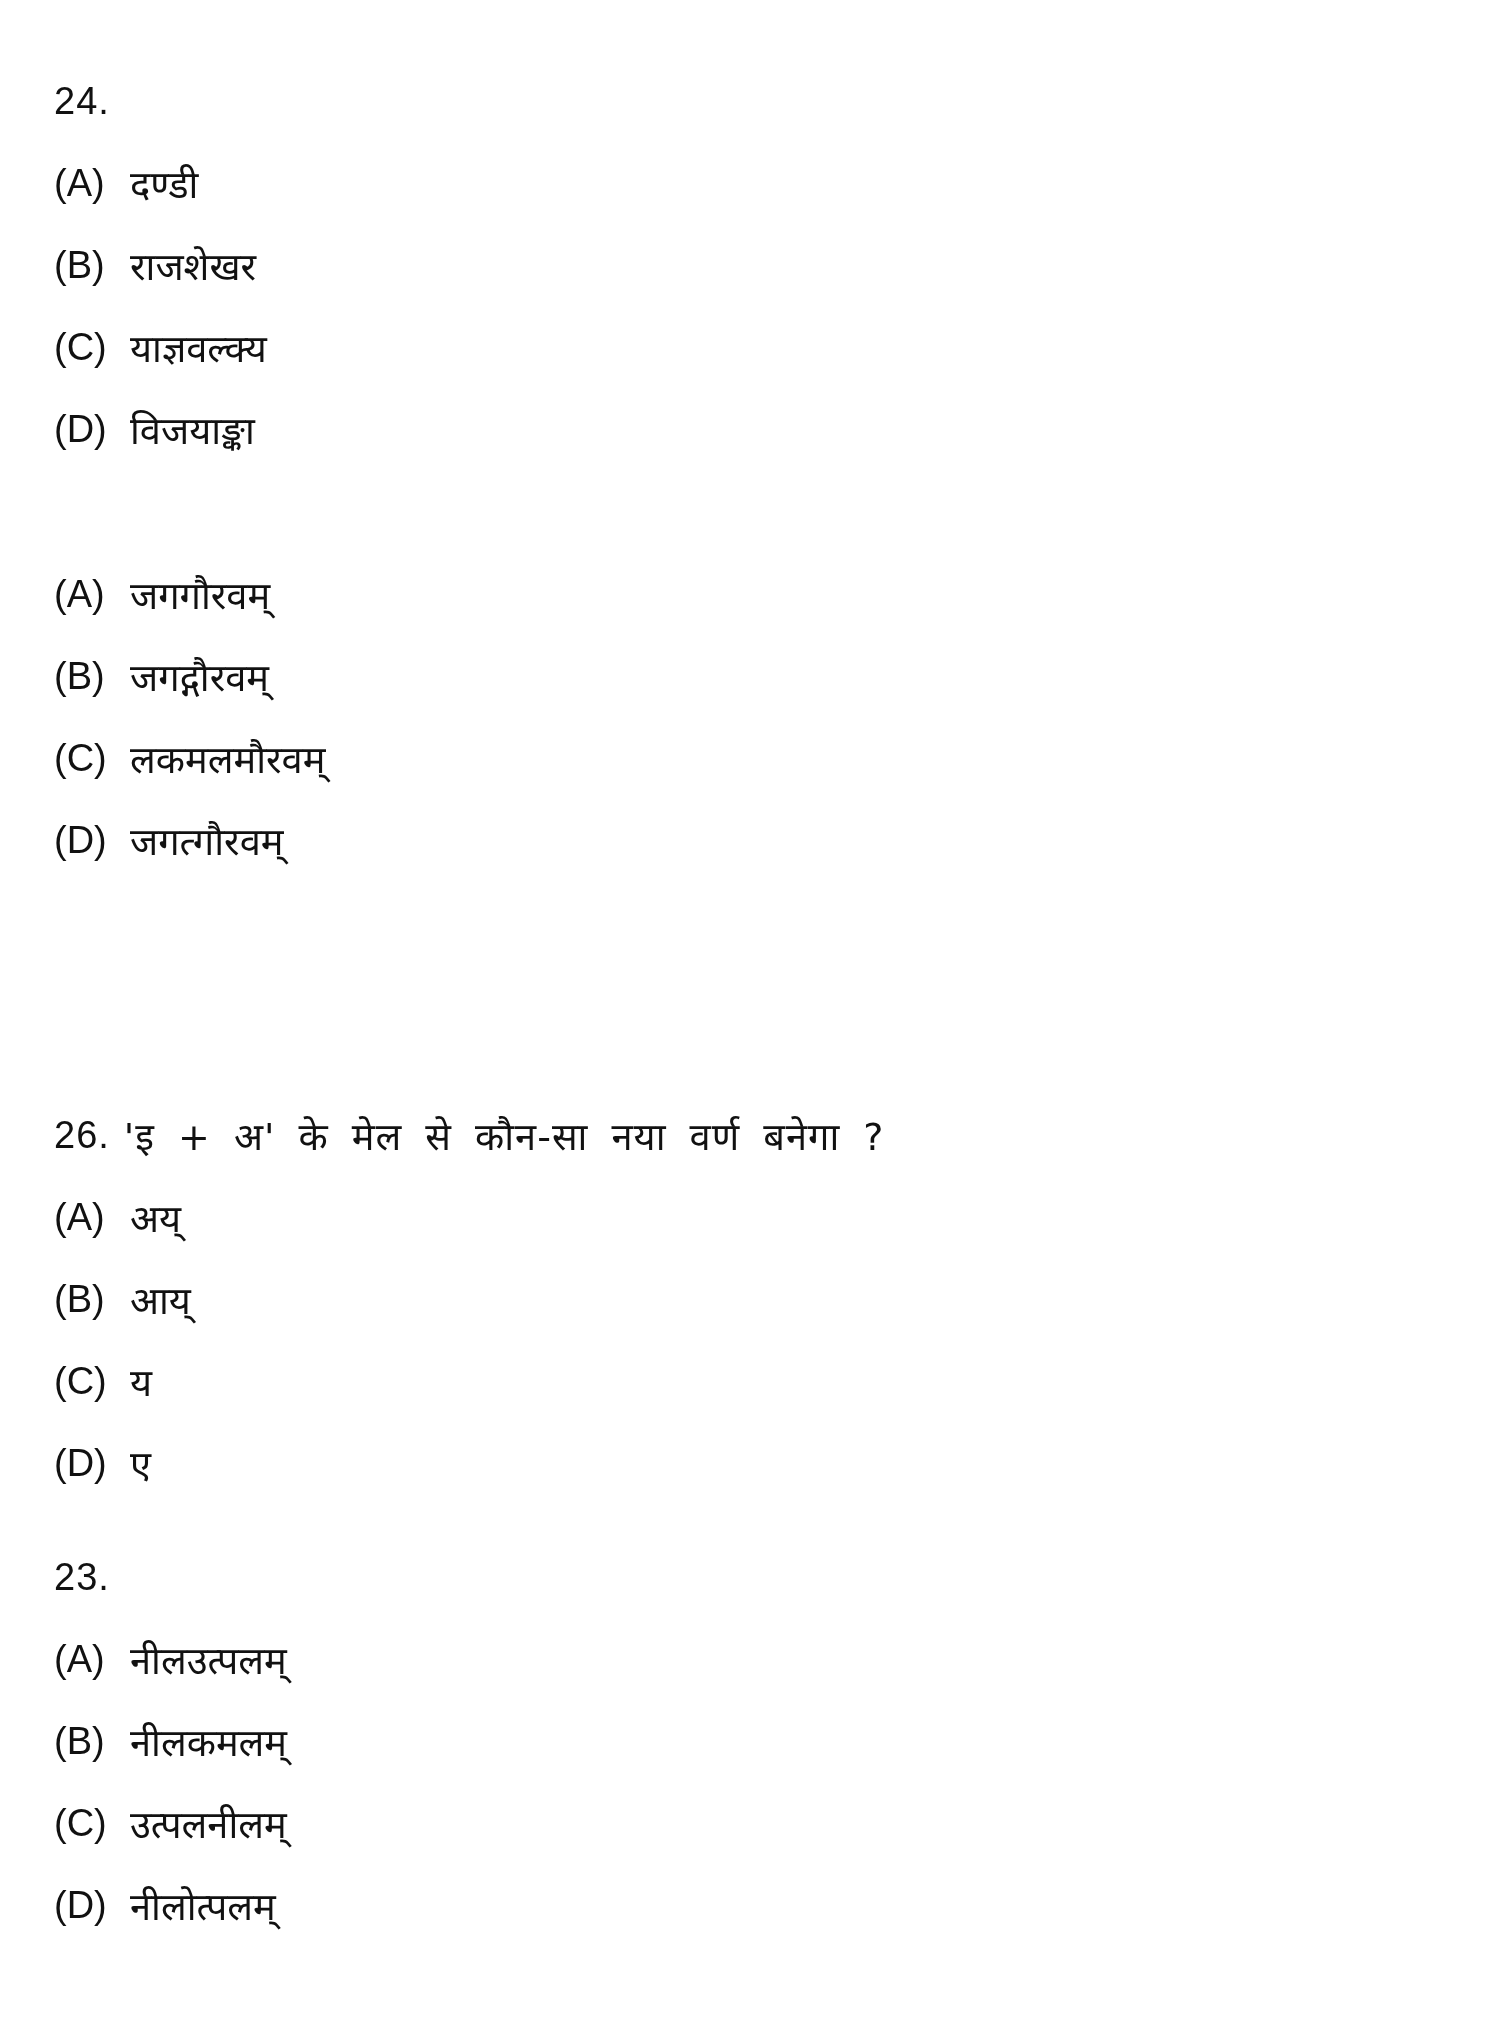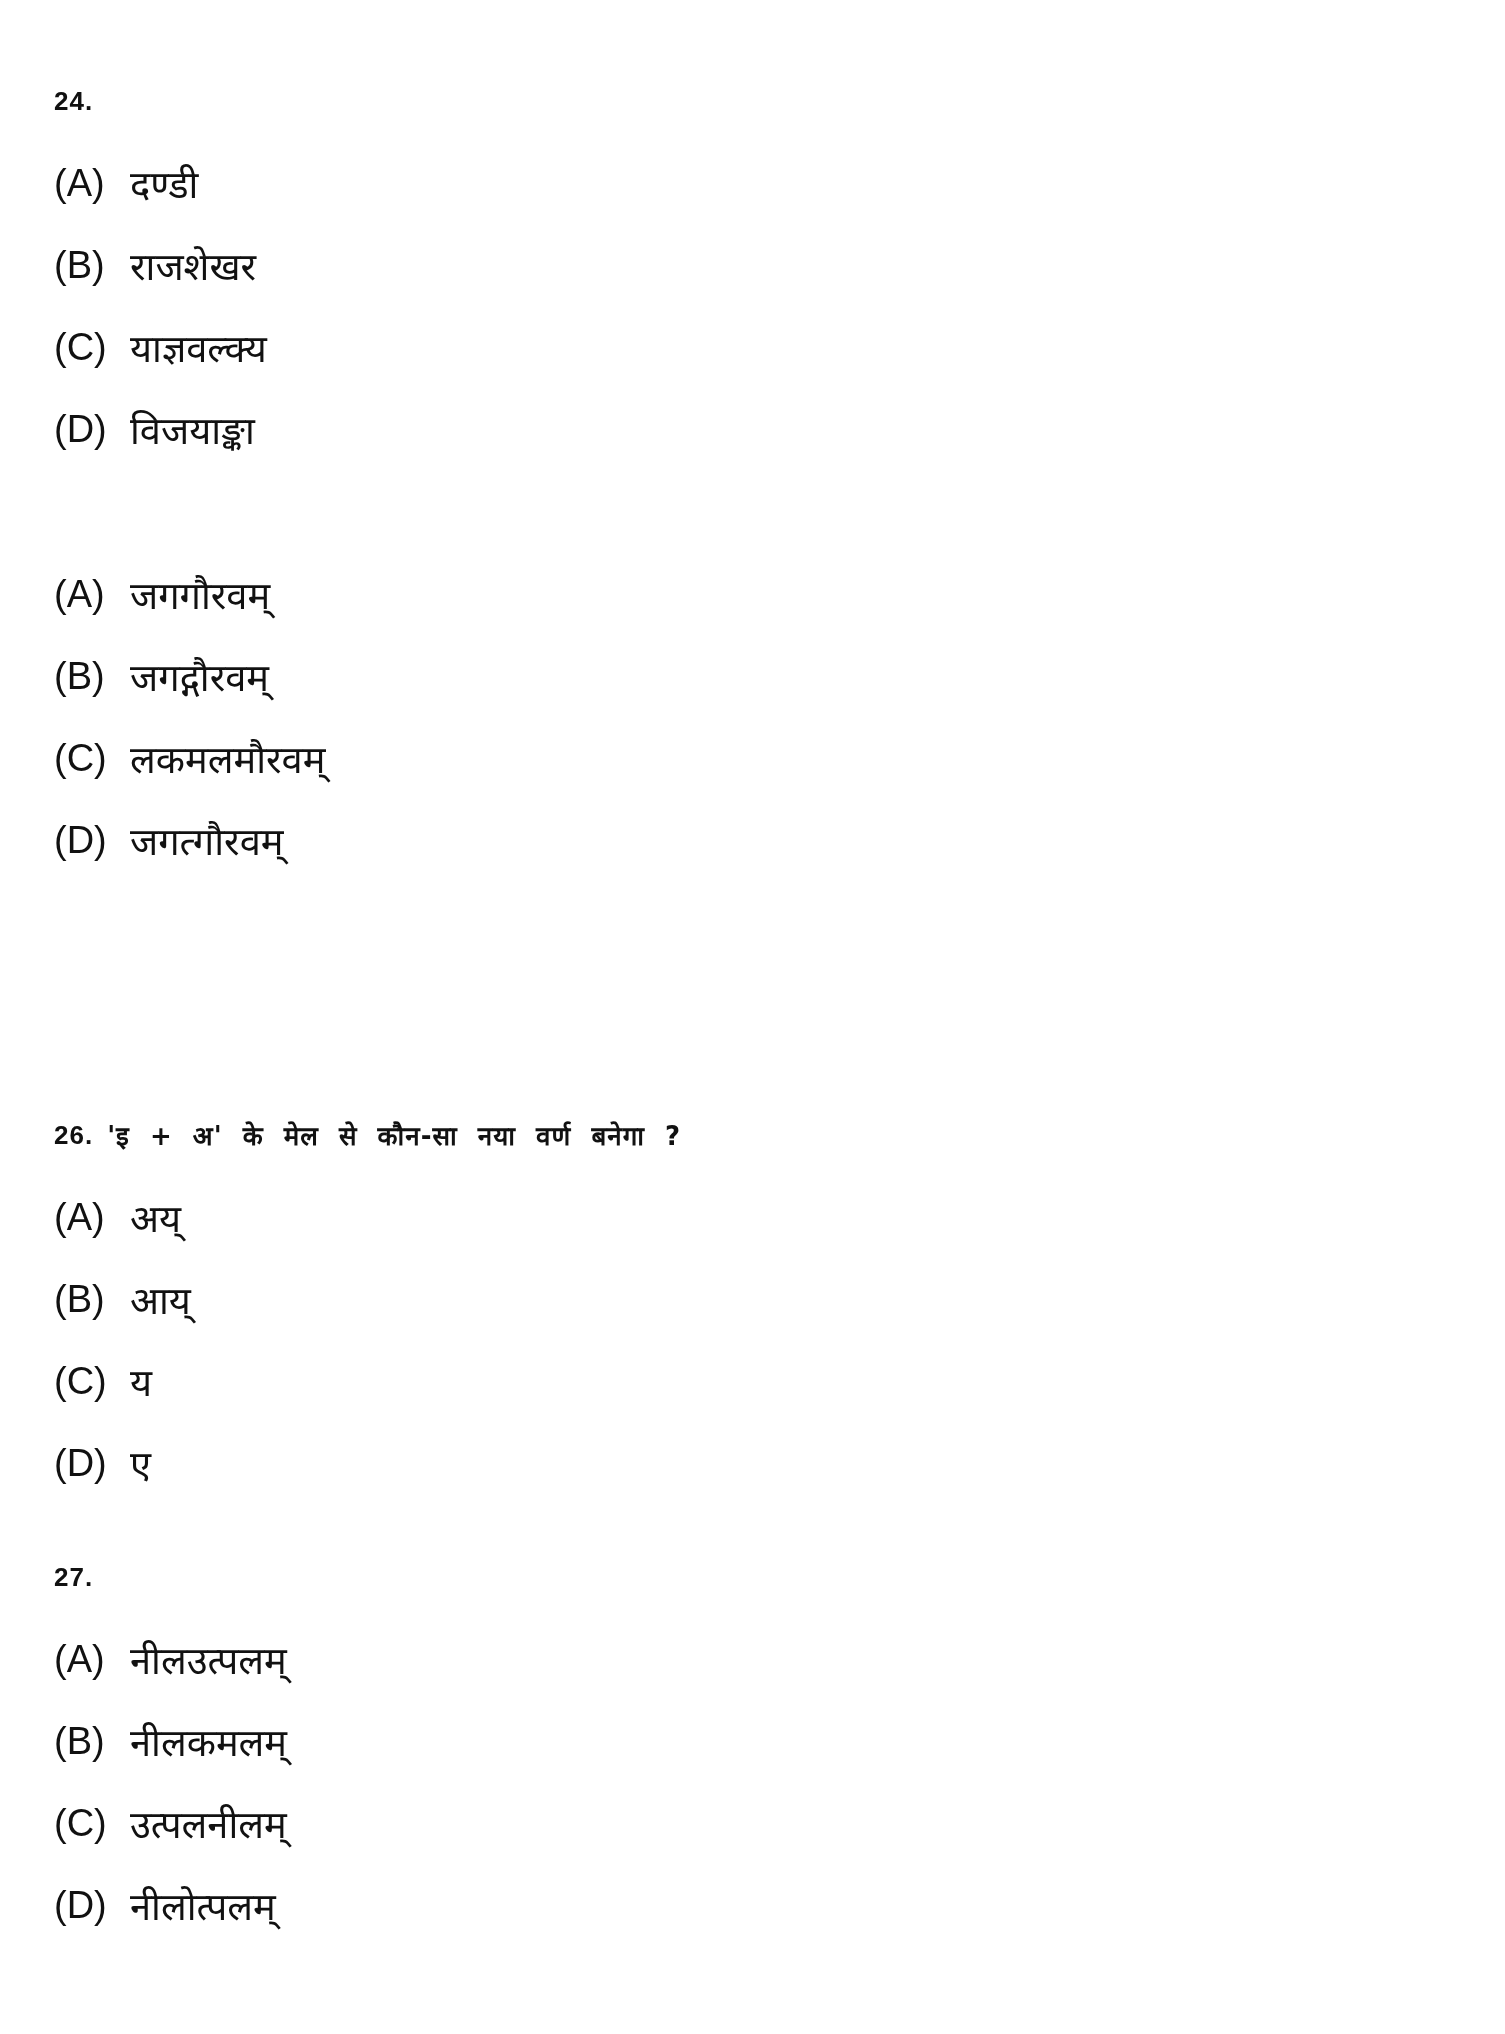--- a/index.html
+++ b/index.html
@@ -24,24 +24,23 @@
   }
   .question {
     position: absolute;
     left: 54px;
     width: 1400px;
   }
   .q-stem {
     height: 82px;
     display: flex;
     align-items: center;
-    font-size: 26px;
+    font-size: 38px;
     letter-spacing: 1px;
     white-space: nowrap;
-    font-weight: bold;
   }
   .q-num {
     font-family: "Liberation Sans", sans-serif;
     margin-right: 14px;
   }
   .q-text {
     word-spacing: 10px;
   }
   .option {
     height: 82px;
@@ -122,21 +121,21 @@
       <span class="opt-text">य</span>
     </div>
     <div class="option">
       <span class="opt-label">(D)</span>
       <span class="opt-text">ए</span>
     </div>
   </div>
 
   <div class="question" style="top:1536px;">
     <div class="q-stem">
-      <span class="q-num">27.</span>
+      <span class="q-num">23.</span>
     </div>
     <div class="option">
       <span class="opt-label">(A)</span>
       <span class="opt-text">नीलउत्पलम्</span>
     </div>
     <div class="option">
       <span class="opt-label">(B)</span>
       <span class="opt-text">नीलकमलम्</span>
     </div>
     <div class="option">

